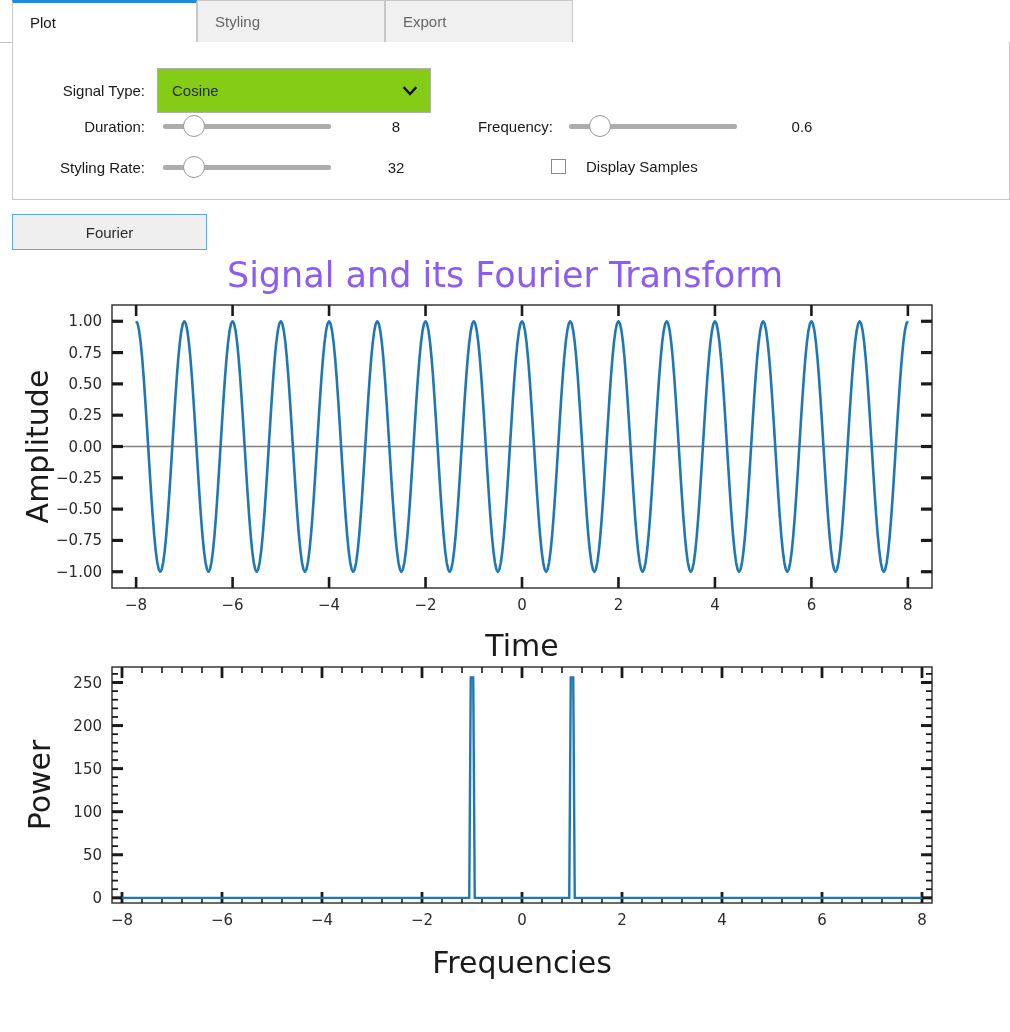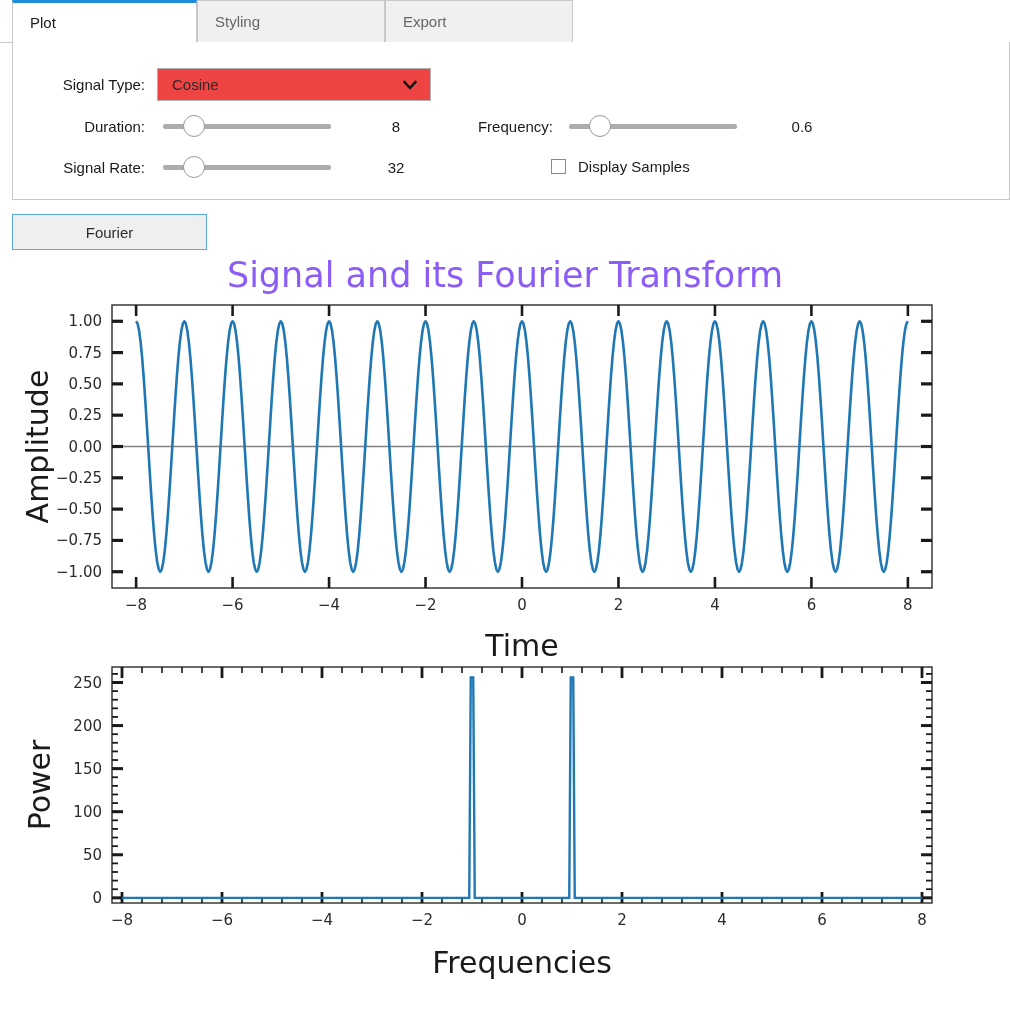--- a/index.html
+++ b/index.html
@@ -76,24 +76,24 @@
     font-size: 15px;
     color: #1a1a1a;
     text-align: right;
     white-space: nowrap;
   }
 
   
   .select-wrap {
     position: relative;
     width: 274px;
-    height: 33px;
+    height: 45px;
     border: 1px solid #b0b0b0;
     box-sizing: border-box;
-    background: #ef4444;
+    background: #84cc16;
     display: flex;
     align-items: center;
     cursor: pointer;
   }
   .select-value {
     font-size: 15px;
     color: #2b2b2b;
     padding-left: 14px;
   }
   .chev {
@@ -129,21 +129,21 @@
     box-sizing: border-box;
   }
   .val {
     font-size: 15px;
     color: #1a1a1a;
     width: 46px;
     text-align: center;
   }
 
   
-  .cbx-wrap { display: flex; align-items: center; cursor: pointer; }
+  .cbx-wrap { display: flex; align-items: center; cursor: pointer; gap: 8px; }
   .cbx {
     width: 15px; height: 15px;
     border: 1px solid #8a8a8a;
     box-sizing: border-box;
     background: #ffffff;
   }
   .cbx-label { font-size: 15px; color: #1a1a1a; margin-left: 12px; white-space: nowrap; }
 
   
   .refresh-btn {
@@ -237,21 +237,21 @@
     <div class="row" style="left:440px; top:73px;">
       <div class="lbl" style="width:100px;">Frequency:</div>
       <div class="slider" style="margin-left:16px;">
         <div class="track"></div>
         <div class="knob" style="left: 20.06px;"></div>
       </div>
       <div class="val" style="margin-left:42px;">0.6</div>
     </div>
 
     <div class="row" style="left:36px; top:114px;">
-      <div class="lbl" style="width:96px;">Signal Rate:</div>
+      <div class="lbl" style="width:96px;">Styling Rate:</div>
       <div class="slider" style="margin-left:18px;">
         <div class="track"></div>
         <div class="knob" style="left: 20.06px;"></div>
       </div>
       <div class="val" style="margin-left:42px;text-align:center;">32</div>
     </div>
 
     <div class="row cbx-wrap" style="left:538px; top:116px;">
       <span class="cbx"></span>
       <span class="cbx-label">Display Samples</span>

